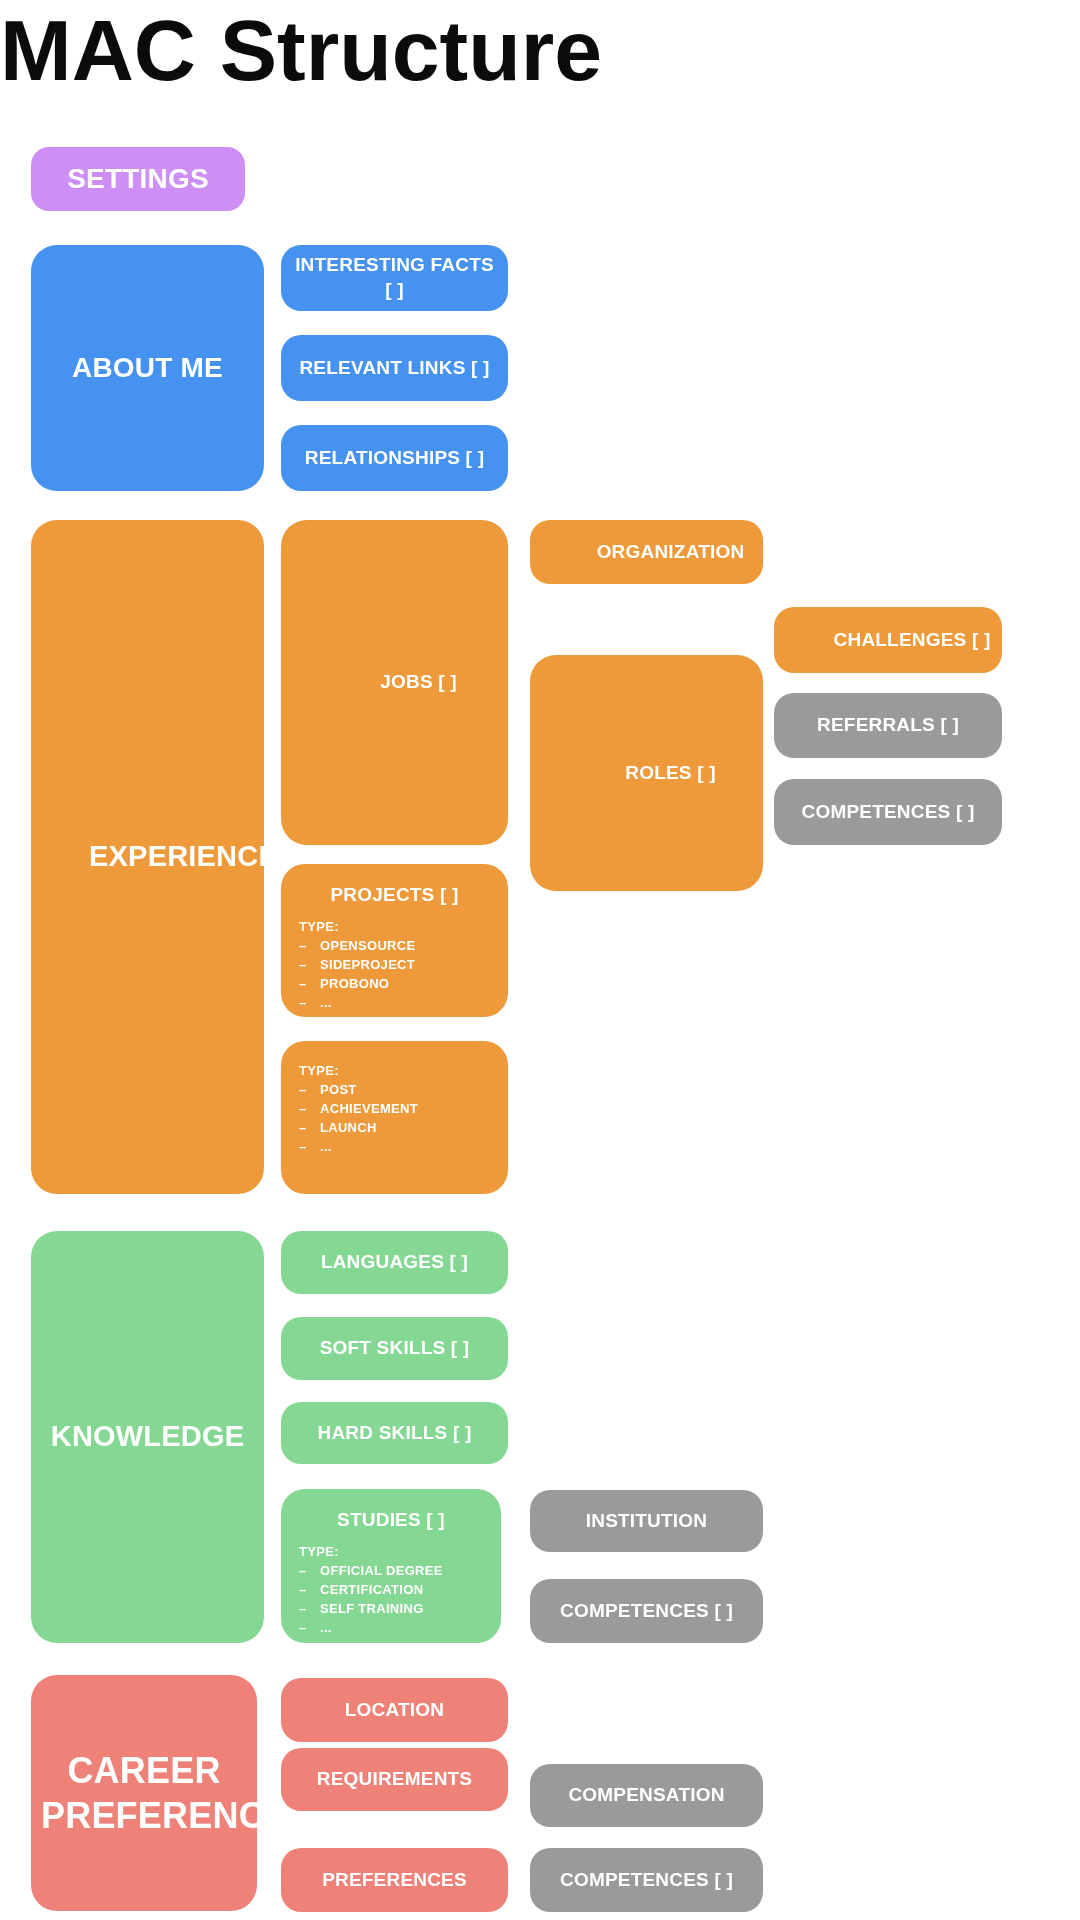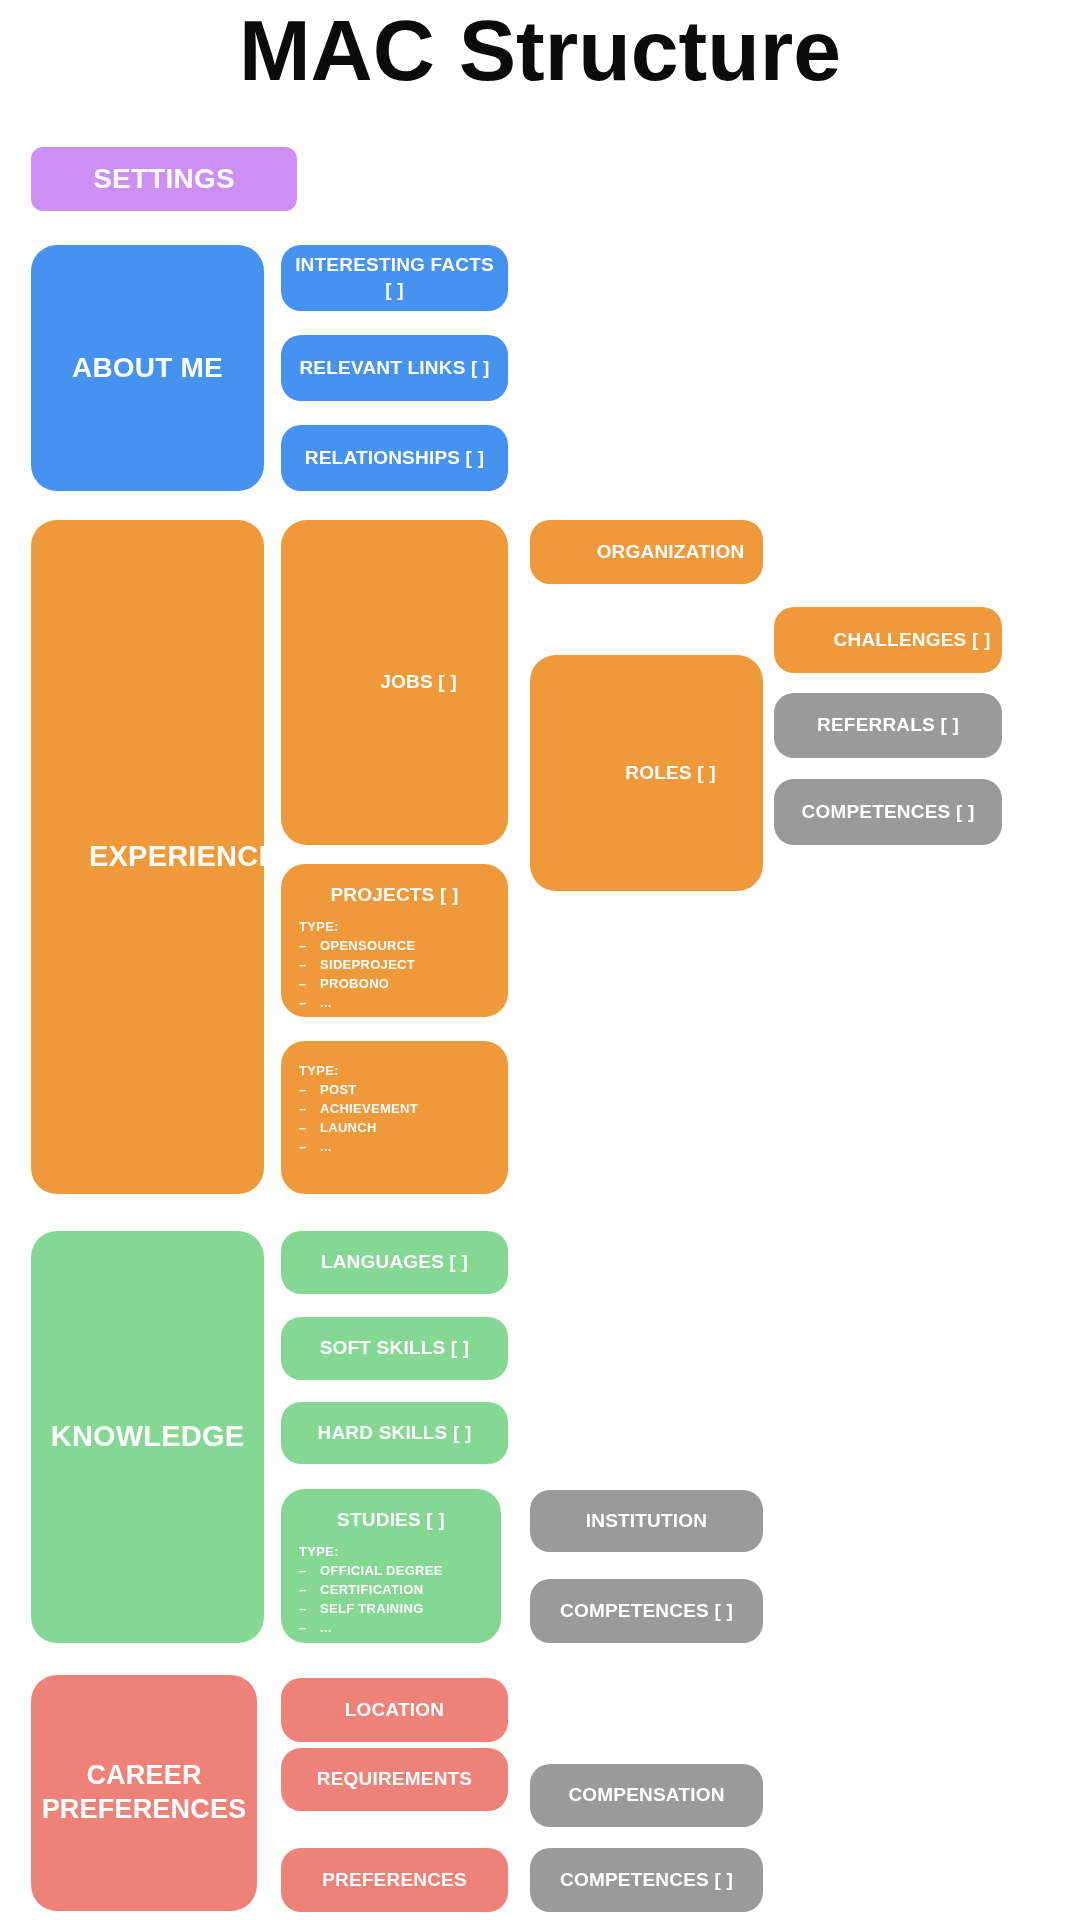--- a/index.html
+++ b/index.html
@@ -5,21 +5,21 @@
   html, body { margin: 0; padding: 0; background: #ffffff; }
   body {
     width: 1080px; height: 1920px;
     position: relative;
     font-family: "Liberation Sans", sans-serif;
     overflow: hidden;
   }
   .title {
     position: absolute;
     top: 4px; left: 0; width: 1080px;
-    text-align: center;
+    text-align: left;
     font-size: 86px;
     font-weight: 700;
     color: #0b0b0b;
     line-height: 92px;
     white-space: nowrap;
   }
   .node {
     position: absolute;
     border-radius: 20px;
     color: #ffffff;
@@ -61,42 +61,42 @@
     font-size: 13px;
     font-weight: 700;
     line-height: 19px;
     letter-spacing: 0.3px;
     text-align: left;
   }
   .detail .ditem { display: flex; }
   .detail .dash { width: 21px; flex: 0 0 21px; }
 
   
-  #n-settings          { left: 31px;  top: 147px;  width: 266px; height: 64px;  font-size: 28px; border-radius: 12px; }
+  #n-settings          { left: 31px;  top: 147px;  width: 214px; height: 64px;  font-size: 28px; border-radius: 18px; }
   #n-about             { left: 31px;  top: 245px;  width: 233px; height: 246px; font-size: 28px; }
   #n-facts             { left: 281px; top: 245px;  width: 227px; height: 66px; }
   #n-links             { left: 281px; top: 335px;  width: 227px; height: 66px; }
   #n-relationships     { left: 281px; top: 425px;  width: 227px; height: 66px; }
   #n-experience        { left: 31px;  top: 520px;  width: 233px; height: 674px; }
   #n-jobs              { left: 281px; top: 520px;  width: 227px; height: 325px; border-radius: 26px; }
   #n-projects          { left: 281px; top: 864px;  width: 227px; height: 153px; }
   #n-artifacts         { left: 281px; top: 1041px; width: 227px; height: 153px; }
   #n-organization      { left: 530px; top: 520px;  width: 233px; height: 64px; }
   #n-roles             { left: 530px; top: 607px;  width: 233px; height: 236px; border-radius: 26px; margin-top: 48px; }
   #n-challenges        { left: 774px; top: 607px;  width: 228px; height: 66px; }
   #n-referrals         { left: 774px; top: 693px;  width: 228px; height: 65px; }
   #n-competences-exp   { left: 774px; top: 779px;  width: 228px; height: 66px; }
   #n-knowledge         { left: 31px;  top: 1231px; width: 233px; height: 412px; }
   #n-languages         { left: 281px; top: 1231px; width: 227px; height: 63px; }
   #n-soft              { left: 281px; top: 1317px; width: 227px; height: 63px; }
   #n-hard              { left: 281px; top: 1402px; width: 227px; height: 62px; }
   #n-studies           { left: 281px; top: 1489px; width: 220px; height: 154px; }
   #n-institution       { left: 530px; top: 1490px; width: 233px; height: 62px; }
   #n-competences-knw   { left: 530px; top: 1579px; width: 233px; height: 64px; }
-  #n-career            { left: 31px;  top: 1675px; width: 226px; height: 236px; font-size: 27px; }
+  #n-career            { left: 31px;  top: 1675px; width: 226px; height: 236px; font-size: 36px; }
   #n-career .lbl       { line-height: 1.25; }
   #n-location          { left: 281px; top: 1678px; width: 227px; height: 64px; }
   #n-requirements      { left: 281px; top: 1748px; width: 227px; height: 63px; }
   #n-preferences       { left: 281px; top: 1848px; width: 227px; height: 64px; }
   #n-compensation      { left: 530px; top: 1764px; width: 233px; height: 63px; }
   #n-competences-car   { left: 530px; top: 1848px; width: 233px; height: 64px; }
 </style>
 </head>
 <body>
 

